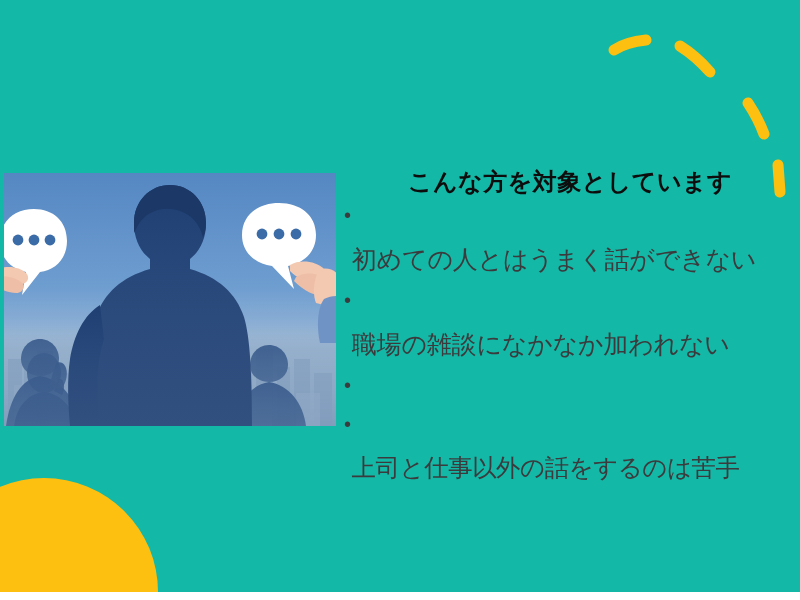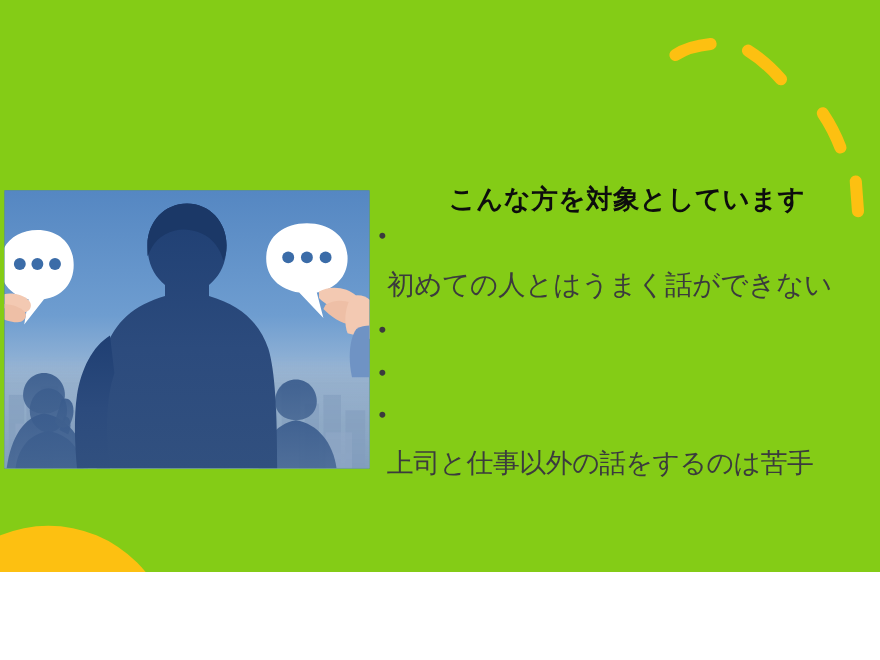--- a/index.html
+++ b/index.html
@@ -6,22 +6,22 @@
   html,body{margin:0;padding:0;}
   body{
     width:800px;height:600px;
     background:#ffffff;
     font-family:"Liberation Sans","DejaVu Sans",sans-serif;
     overflow:hidden;
     position:relative;
   }
   #slide{
     position:absolute;inset:0;
-    width:800px;height:520px;
-    background:#84cc16;
+    width:800px;height:592px;
+    background:#14b8a6;
     overflow:hidden;
   }
 
   
   .deco-circle{
     position:absolute;
     left:-70px;
     top:478px;
     width:228px;height:228px;
     border-radius:50%;
@@ -255,20 +255,21 @@
 
     <div class="slide-title">こんな方を対象としています</div>
 
     <ul class="bullets">
       <li class="b1">
         <span class="bdot">•</span>
         <span class="btxt">初めての人とはうまく話ができない</span>
       </li>
       <li class="b2">
         <span class="bdot">•</span>
+        <span class="btxt">職場の雑談になかなか加われない</span>
       </li>
       <li class="b3">
         <span class="bdot">•</span>
       </li>
       <li class="b4">
         <span class="bdot">•</span>
         <span class="btxt">上司と仕事以外の話をするのは苦手</span>
       </li>
     </ul>
 

